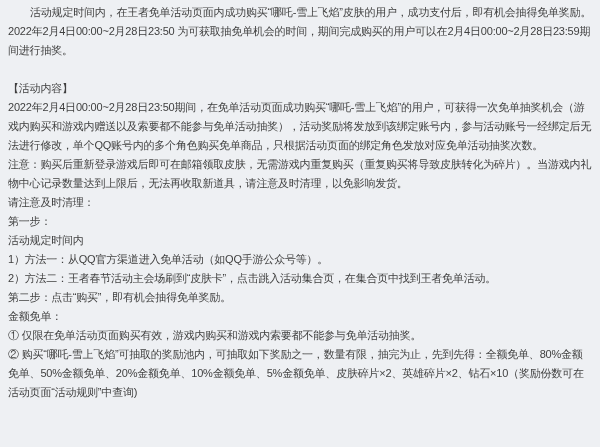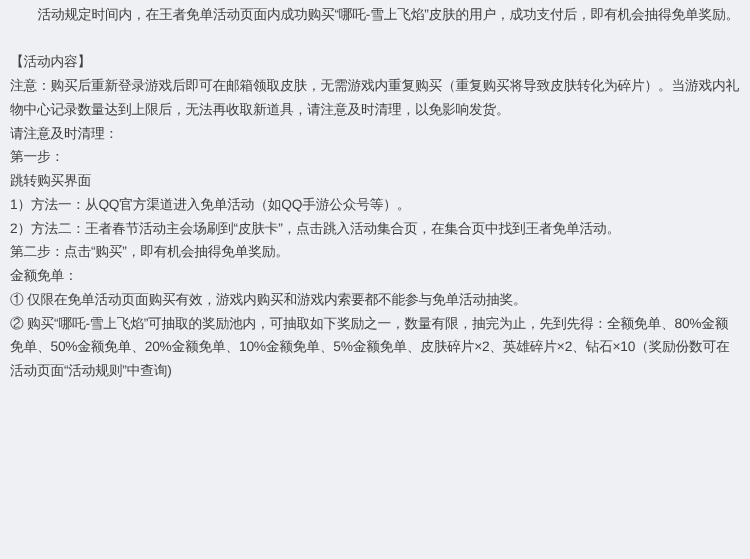--- a/index.html
+++ b/index.html
@@ -34,25 +34,27 @@
     }
     .blank-line {
       height: 19px;
     }
   </style>
 </head>
 <body>
 
 <div class="doc">
   <p class="indent">活动规定时间内，在王者免单活动页面内成功购买“哪吒-雪上飞焰”皮肤的用户，成功支付后，即有机会抽得免单奖励。</p>
+  <p>2022年2月4日00:00~2月28日23:50 为可获取抽免单机会的时间，期间完成购买的用户可以在2月4日00:00~2月28日23:59期间进行抽奖。</p>
   <div class="blank-line"></div>
   <p>【活动内容】</p>
+  <p>2022年2月4日00:00~2月28日23:50期间，在免单活动页面成功购买“哪吒-雪上飞焰”的用户，可获得一次免单抽奖机会（游戏内购买和游戏内赠送以及索要都不能参与免单活动抽奖），活动奖励将发放到该绑定账号内，参与活动账号一经绑定后无法进行修改，单个QQ账号内的多个角色购买免单商品，只根据活动页面的绑定角色发放对应免单活动抽奖次数。</p>
   <p>注意：购买后重新登录游戏后即可在邮箱领取皮肤，无需游戏内重复购买（重复购买将导致皮肤转化为碎片）。当游戏内礼物中心记录数量达到上限后，无法再收取新道具，请注意及时清理，以免影响发货。</p>
   <p>请注意及时清理：</p>
   <p>第一步：</p>
-  <p>跳转购买界面</p>
+  <p>活动规定时间内</p>
   <p>1）方法一：从QQ官方渠道进入免单活动（如QQ手游公众号等）。</p>
   <p>2）方法二：王者春节活动主会场刷到“皮肤卡”，点击跳入活动集合页，在集合页中找到王者免单活动。</p>
   <p>第二步：点击“购买”，即有机会抽得免单奖励。</p>
   <p>金额免单：</p>
   <p>① 仅限在免单活动页面购买有效，游戏内购买和游戏内索要都不能参与免单活动抽奖。</p>
   <p>② 购买“哪吒-雪上飞焰”可抽取的奖励池内，可抽取如下奖励之一，数量有限，抽完为止，先到先得：全额免单、80%金额免单、50%金额免单、20%金额免单、10%金额免单、5%金额免单、皮肤碎片×2、英雄碎片×2、钻石×10（奖励份数可在活动页面“活动规则”中查询)</p>
 </div>
 
 </body></html>

